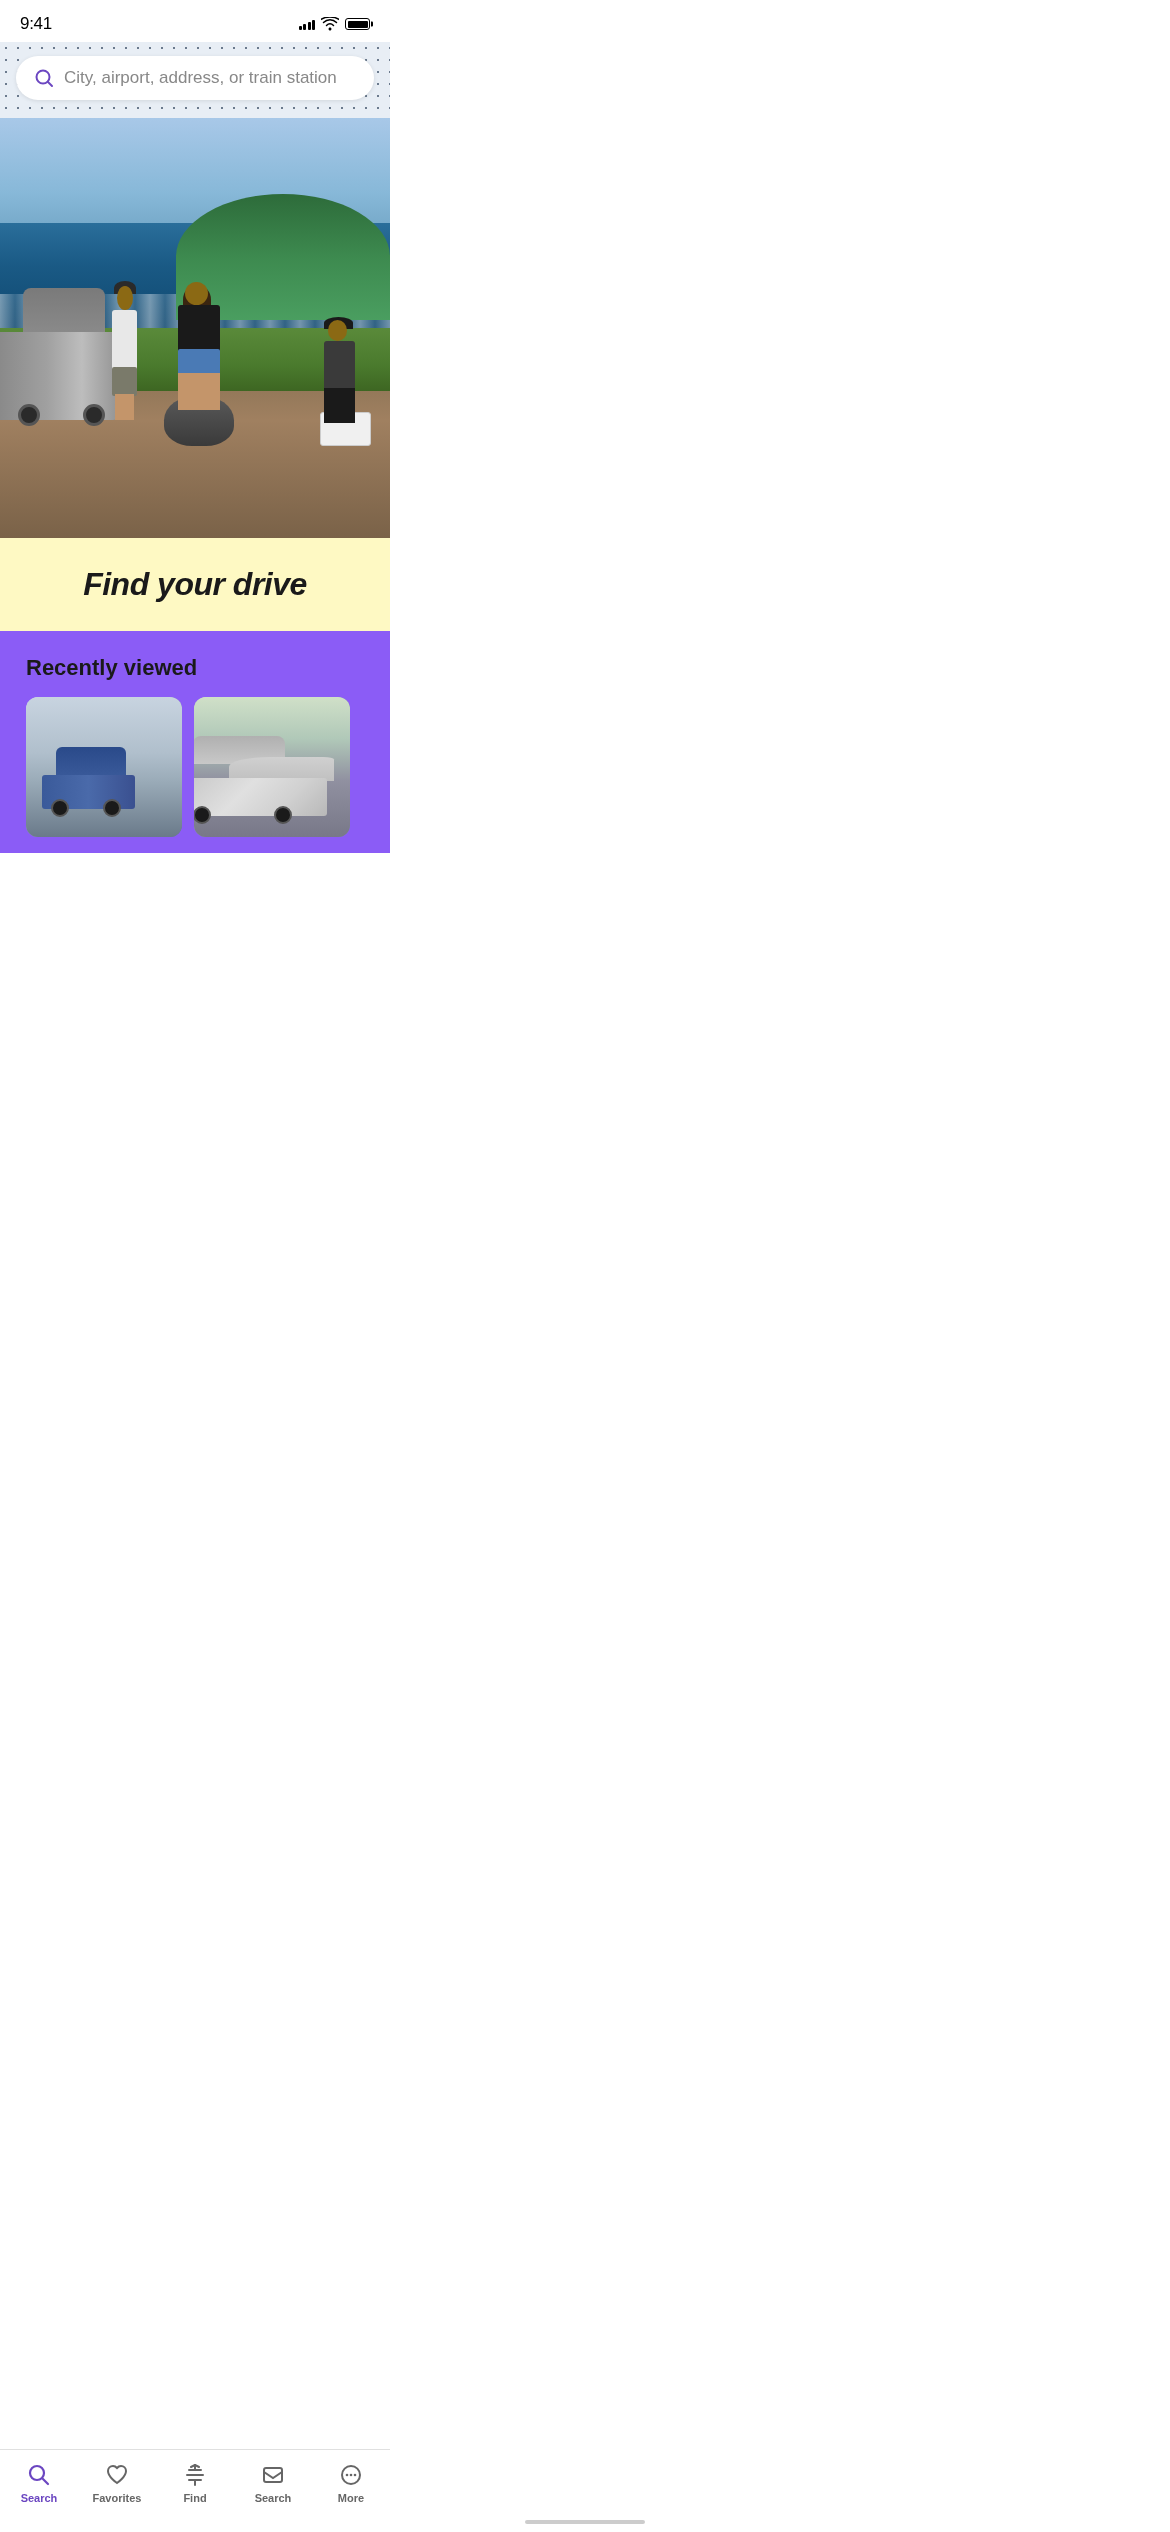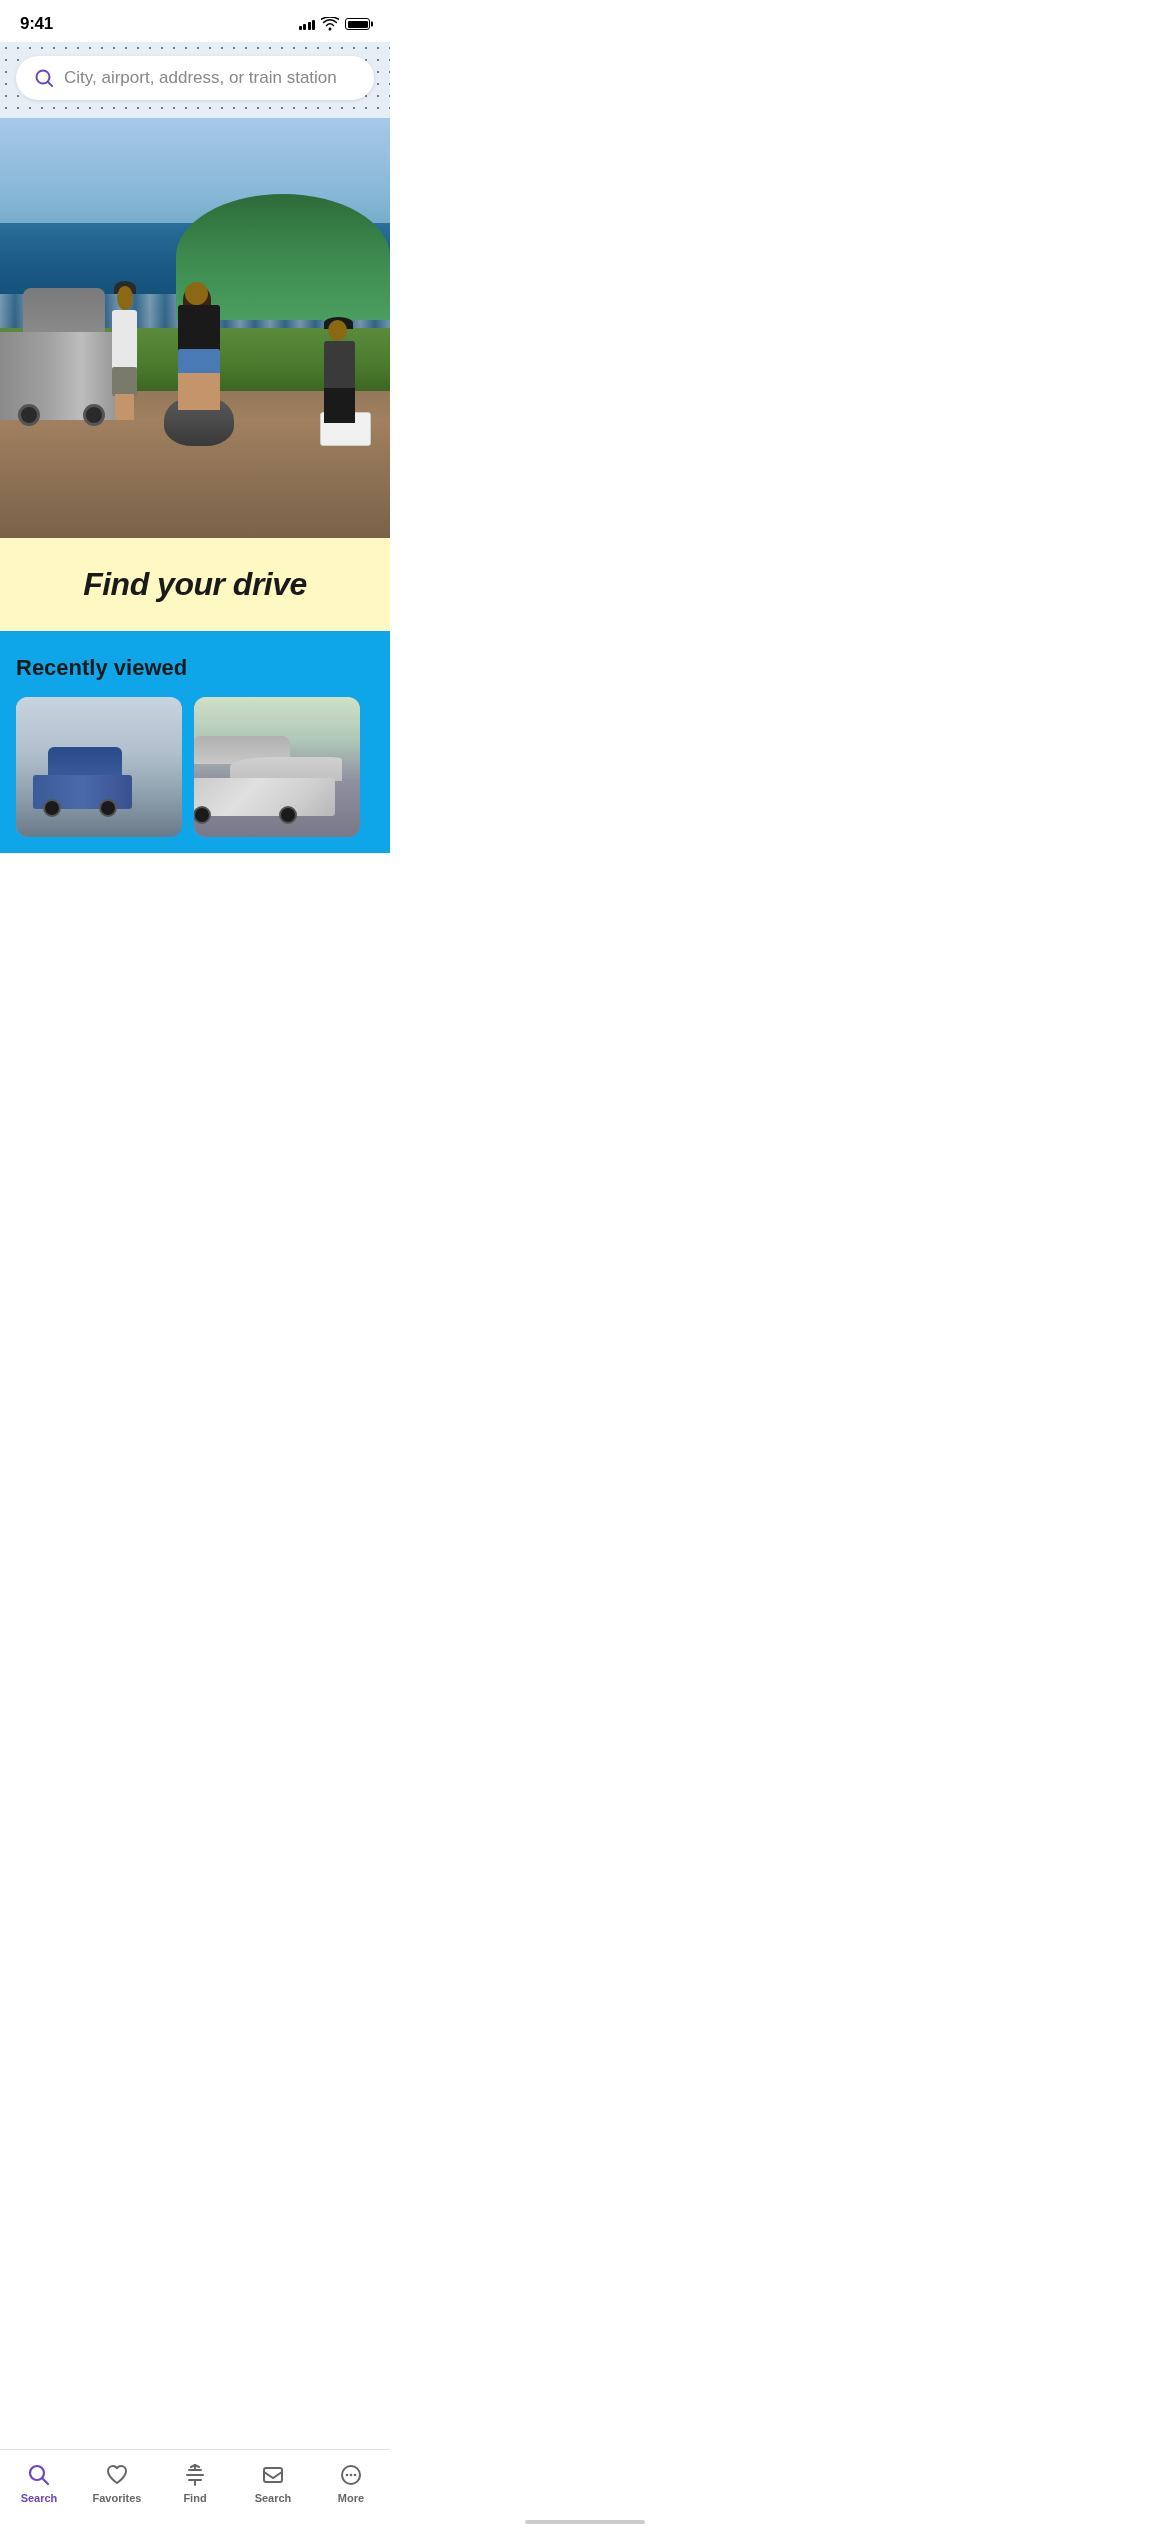--- a/index.html
+++ b/index.html
@@ -24,21 +24,21 @@
       justify-content: space-between;
       align-items: center;
       padding: 14px 20px 8px 20px;
       background: #fff;
       position: relative;
       z-index: 10;
     }
 
     .status-time {
       font-size: 17px;
-      font-weight: 700;
+      font-weight: 400;
       color: #000;
       letter-spacing: -0.3px;
     }
 
     .status-icons {
       display: flex;
       align-items: center;
       gap: 6px;
     }
 
@@ -462,22 +462,22 @@
     .promo-title {
       font-size: 32px;
       font-weight: 800;
       color: #1a1a1a;
       letter-spacing: -0.5px;
       font-style: italic;
     }
 
     
     .section {
-      padding: 24px 16px 16px;
-      background: #0ea5e9;
+      padding: 24px 26px 16px;
+      background: #8b5cf6;
     }
 
     .section-title {
       font-size: 22px;
       font-weight: 700;
       color: #1a1a1a;
       margin-bottom: 16px;
     }
 
     .cars-grid {

